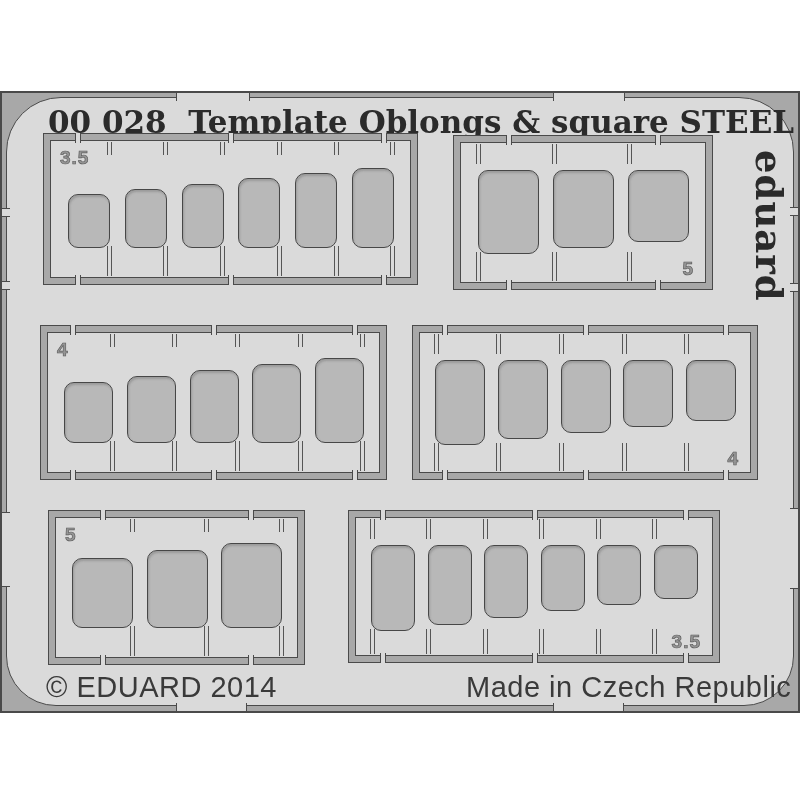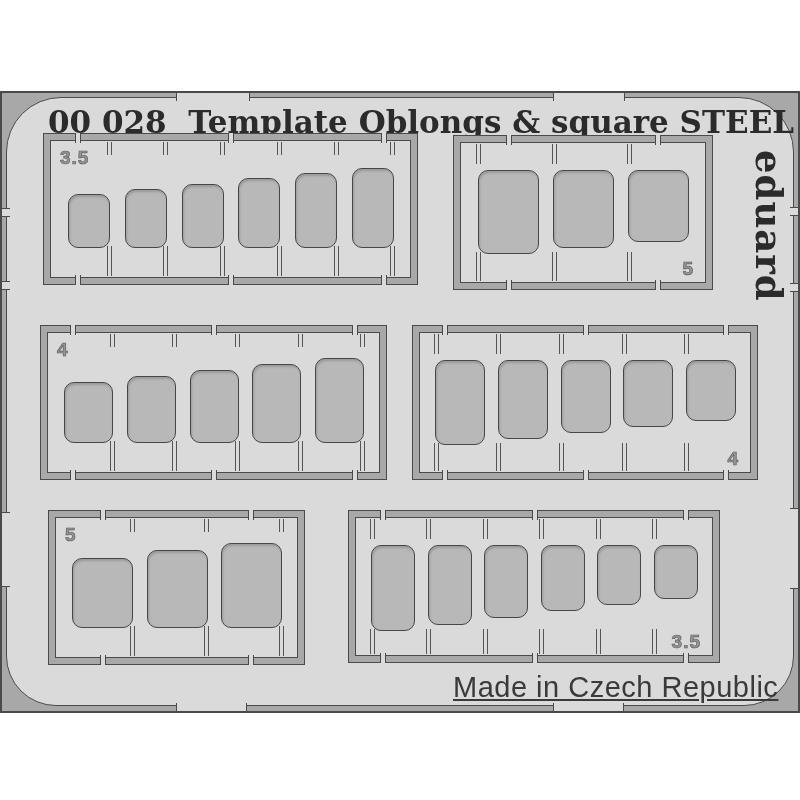--- a/index.html
+++ b/index.html
@@ -20,21 +20,21 @@
   .edge-tab-h.right{left:auto;right:0;}
   
   #title{position:absolute;left:46px;top:10px;white-space:pre;
          font-family:"DejaVu Serif",serif;font-weight:bold;font-size:31px;
          color:#2b2b2b;letter-spacing:0px;transform:scaleY(1.05);transform-origin:left top;}
   #brand{position:absolute;left:789px;top:57px;transform:rotate(90deg);transform-origin:0 0;
          font-family:"DejaVu Serif",serif;font-weight:bold;font-size:37px;
          color:#2b2b2b;letter-spacing:1px;white-space:nowrap;}
   .footer-text{position:absolute;top:578px;font-size:29px;color:#3a3a3a;letter-spacing:0.5px;}
   #footer-left{left:44px;}
-  #footer-right{left:451px;text-decoration:underline;}
+  #footer-right{left:464px;}
   
   .panel{position:absolute;background:#a8a8a8;border:1.5px solid #4a4a4a;box-sizing:border-box;}
   .panel-light{position:absolute;left:6px;top:6px;right:6px;bottom:6px;
                background:#dadada;border:1.5px solid #4a4a4a;}
   .oblong{position:absolute;background:#b8b8b8;border:1.5px solid #474747;border-radius:10px;
           box-shadow:inset 1px 2px 2px rgba(70,70,70,0.25);}
   .tick{position:absolute;width:3px;background:#dadada;
         border-left:1.2px solid #555;border-right:1.2px solid #555;}
   .slit{position:absolute;width:4px;height:10px;background:#dadada;
         border-left:1.2px solid #4a4a4a;border-right:1.2px solid #4a4a4a;}
@@ -196,15 +196,16 @@
           <div class="tick" style="left: 303.429px; top: 117.5px; height: 25px;"></div>
           <div class="slit" style="left: 31.21px; top: -1.5px;"></div>
           <div class="slit" style="left: 31.21px; top: 141.5px;"></div>
           <div class="slit" style="left: 182.5px; top: -1.5px;"></div>
           <div class="slit" style="left: 182.5px; top: 141.5px;"></div>
           <div class="slit" style="left: 333.79px; top: -1.5px;"></div>
           <div class="slit" style="left: 333.79px; top: 141.5px;"></div>
           <div class="plabel" style="right: 18px; bottom: 9px;">3.5</div>
         </div>
       </div>
+    <div id="footer-left" class="footer-text">© EDUARD 2014</div>
     <div id="footer-right" class="footer-text">Made in Czech Republic</div>
   </div>
 </div>
 
 </body></html>

